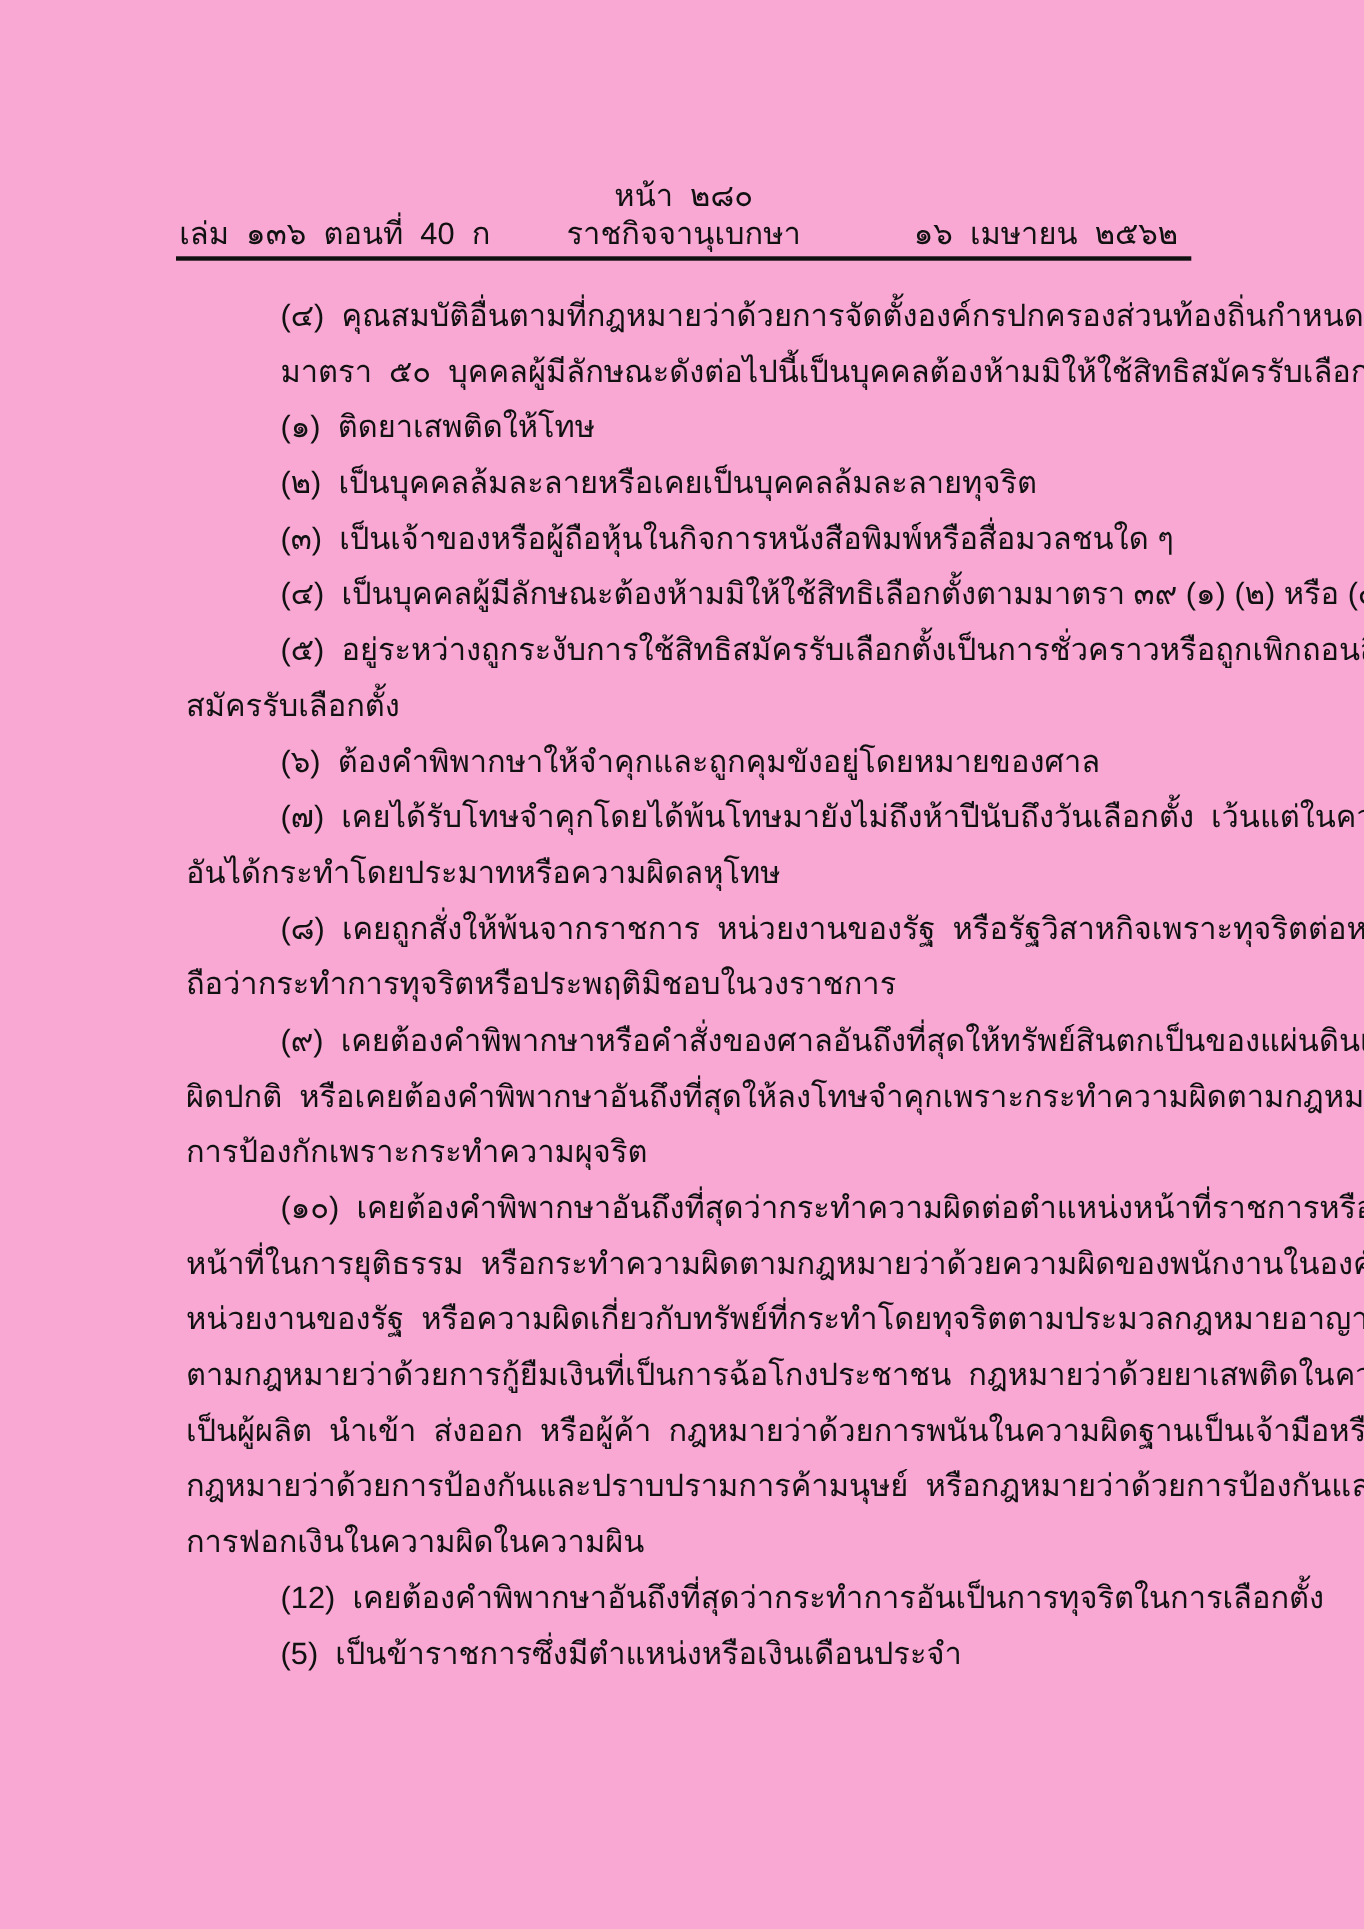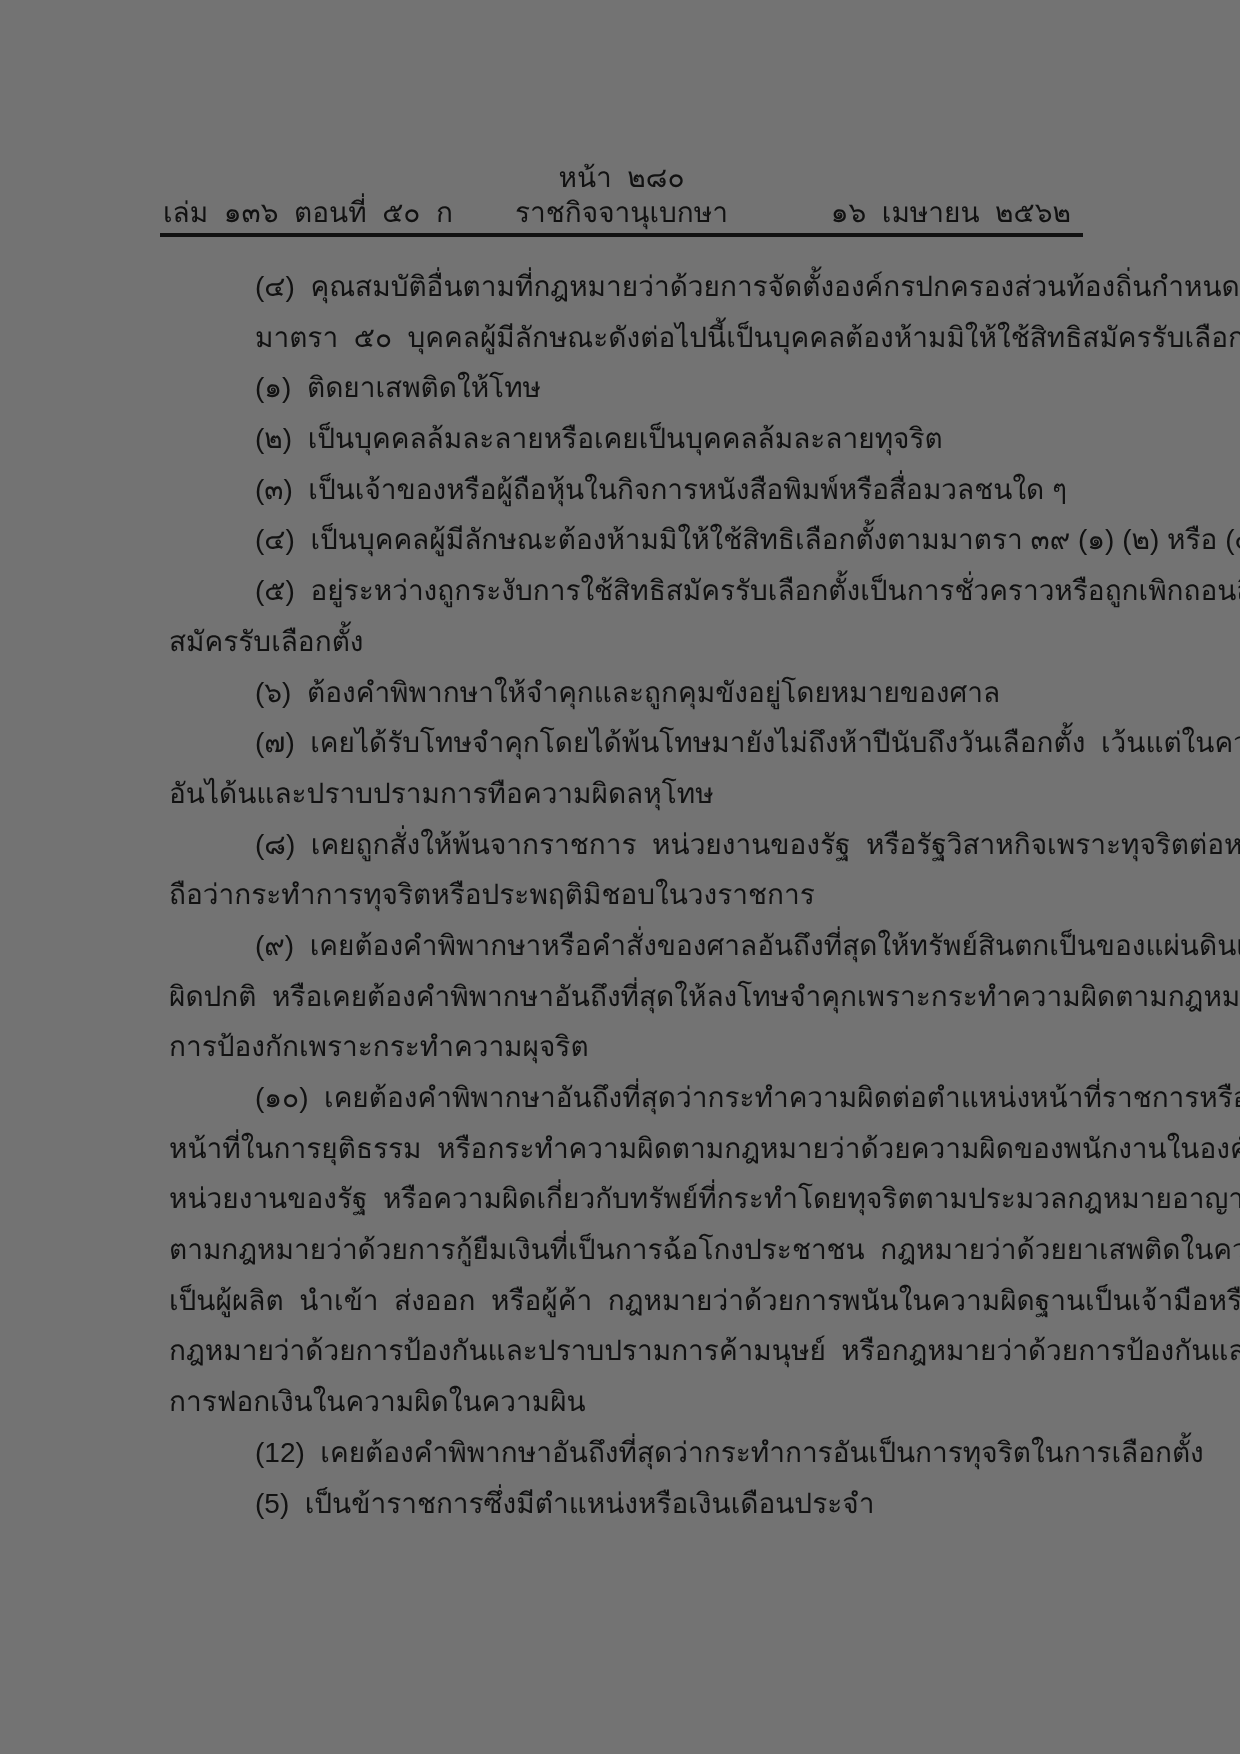--- a/index.html
+++ b/index.html
@@ -1,21 +1,21 @@
 <!DOCTYPE html>
 <html lang="th"><head>
 <meta charset="utf-8">
 <style>
   html, body { margin: 0; padding: 0; background: #e8e8e8; }
   .page {
     position: relative;
     width: 1240px;
     height: 1754px;
     margin: 0 auto;
-    background: #737373;
+    background: #f9a8d4;
     color: #111111;
     font-family: "Liberation Sans", sans-serif;
     overflow: hidden;
   }
   .hdr-pagenum {
     position: absolute;
     top: 160px;
     left: 160px;
     width: 923px;
     text-align: center;
@@ -58,39 +58,39 @@
   .ind { padding-left: 86px; }
 </style>
 </head>
 <body>
 
 <div class="page">
 
   <div class="hdr-pagenum">หน้า  ๒๘๐</div>
 
   <div class="hdr-row">
-    <span class="hdr-vol">เล่ม  ๑๓๖  ตอนที่  ๕๐  ก</span>
+    <span class="hdr-vol">เล่ม  ๑๓๖  ตอนที่  40  ก</span>
     <span class="hdr-title">ราชกิจจานุเบกษา</span>
     <span class="hdr-date">๑๖  เมษายน  ๒๕๖๒</span>
   </div>
 
   <div class="hdr-rule"></div>
 
   <div class="doc-body">
     <div class="ln ind">(๔)  คุณสมบัติอื่นตามที่กฎหมายว่าด้วยการจัดตั้งองค์กรปกครองส่วนท้องถิ่นกำหนด</div>
     <div class="ln ind">มาตรา  ๕๐  บุคคลผู้มีลักษณะดังต่อไปนี้เป็นบุคคลต้องห้ามมิให้ใช้สิทธิสมัครรับเลือกตั้ง</div>
     <div class="ln ind">(๑)  ติดยาเสพติดให้โทษ</div>
     <div class="ln ind">(๒)  เป็นบุคคลล้มละลายหรือเคยเป็นบุคคลล้มละลายทุจริต</div>
     <div class="ln ind">(๓)  เป็นเจ้าของหรือผู้ถือหุ้นในกิจการหนังสือพิมพ์หรือสื่อมวลชนใด ๆ</div>
     <div class="ln ind">(๔)  เป็นบุคคลผู้มีลักษณะต้องห้ามมิให้ใช้สิทธิเลือกตั้งตามมาตรา ๓๙ (๑) (๒) หรือ (๔)</div>
     <div class="ln ind">(๕)  อยู่ระหว่างถูกระงับการใช้สิทธิสมัครรับเลือกตั้งเป็นการชั่วคราวหรือถูกเพิกถอนสิทธิ</div>
     <div class="ln">สมัครรับเลือกตั้ง</div>
     <div class="ln ind">(๖)  ต้องคำพิพากษาให้จำคุกและถูกคุมขังอยู่โดยหมายของศาล</div>
     <div class="ln ind">(๗)  เคยได้รับโทษจำคุกโดยได้พ้นโทษมายังไม่ถึงห้าปีนับถึงวันเลือกตั้ง  เว้นแต่ในความผิด</div>
-    <div class="ln">อันได้นและปราบปรามการทือความผิดลหุโทษ</div>
+    <div class="ln">อันได้กระทำโดยประมาทหรือความผิดลหุโทษ</div>
     <div class="ln ind">(๘)  เคยถูกสั่งให้พ้นจากราชการ  หน่วยงานของรัฐ  หรือรัฐวิสาหกิจเพราะทุจริตต่อหน้าที่หรือ</div>
     <div class="ln">ถือว่ากระทำการทุจริตหรือประพฤติมิชอบในวงราชการ</div>
     <div class="ln ind">(๙)  เคยต้องคำพิพากษาหรือคำสั่งของศาลอันถึงที่สุดให้ทรัพย์สินตกเป็นของแผ่นดินเพราะร่ำรวย</div>
     <div class="ln">ผิดปกติ  หรือเคยต้องคำพิพากษาอันถึงที่สุดให้ลงโทษจำคุกเพราะกระทำความผิดตามกฎหมายว่าด้วย</div>
     <div class="ln">การป้องกักเพราะกระทำความผุจริต</div>
     <div class="ln ind">(๑๐)  เคยต้องคำพิพากษาอันถึงที่สุดว่ากระทำความผิดต่อตำแหน่งหน้าที่ราชการหรือต่อตำแหน่ง</div>
     <div class="ln">หน้าที่ในการยุติธรรม  หรือกระทำความผิดตามกฎหมายว่าด้วยความผิดของพนักงานในองค์การหรือ</div>
     <div class="ln">หน่วยงานของรัฐ  หรือความผิดเกี่ยวกับทรัพย์ที่กระทำโดยทุจริตตามประมวลกฎหมายอาญา  ความผิด</div>
     <div class="ln">ตามกฎหมายว่าด้วยการกู้ยืมเงินที่เป็นการฉ้อโกงประชาชน  กฎหมายว่าด้วยยาเสพติดในความผิดฐาน</div>
     <div class="ln">เป็นผู้ผลิต  นำเข้า  ส่งออก  หรือผู้ค้า  กฎหมายว่าด้วยการพนันในความผิดฐานเป็นเจ้ามือหรือเจ้าสำนัก</div>

